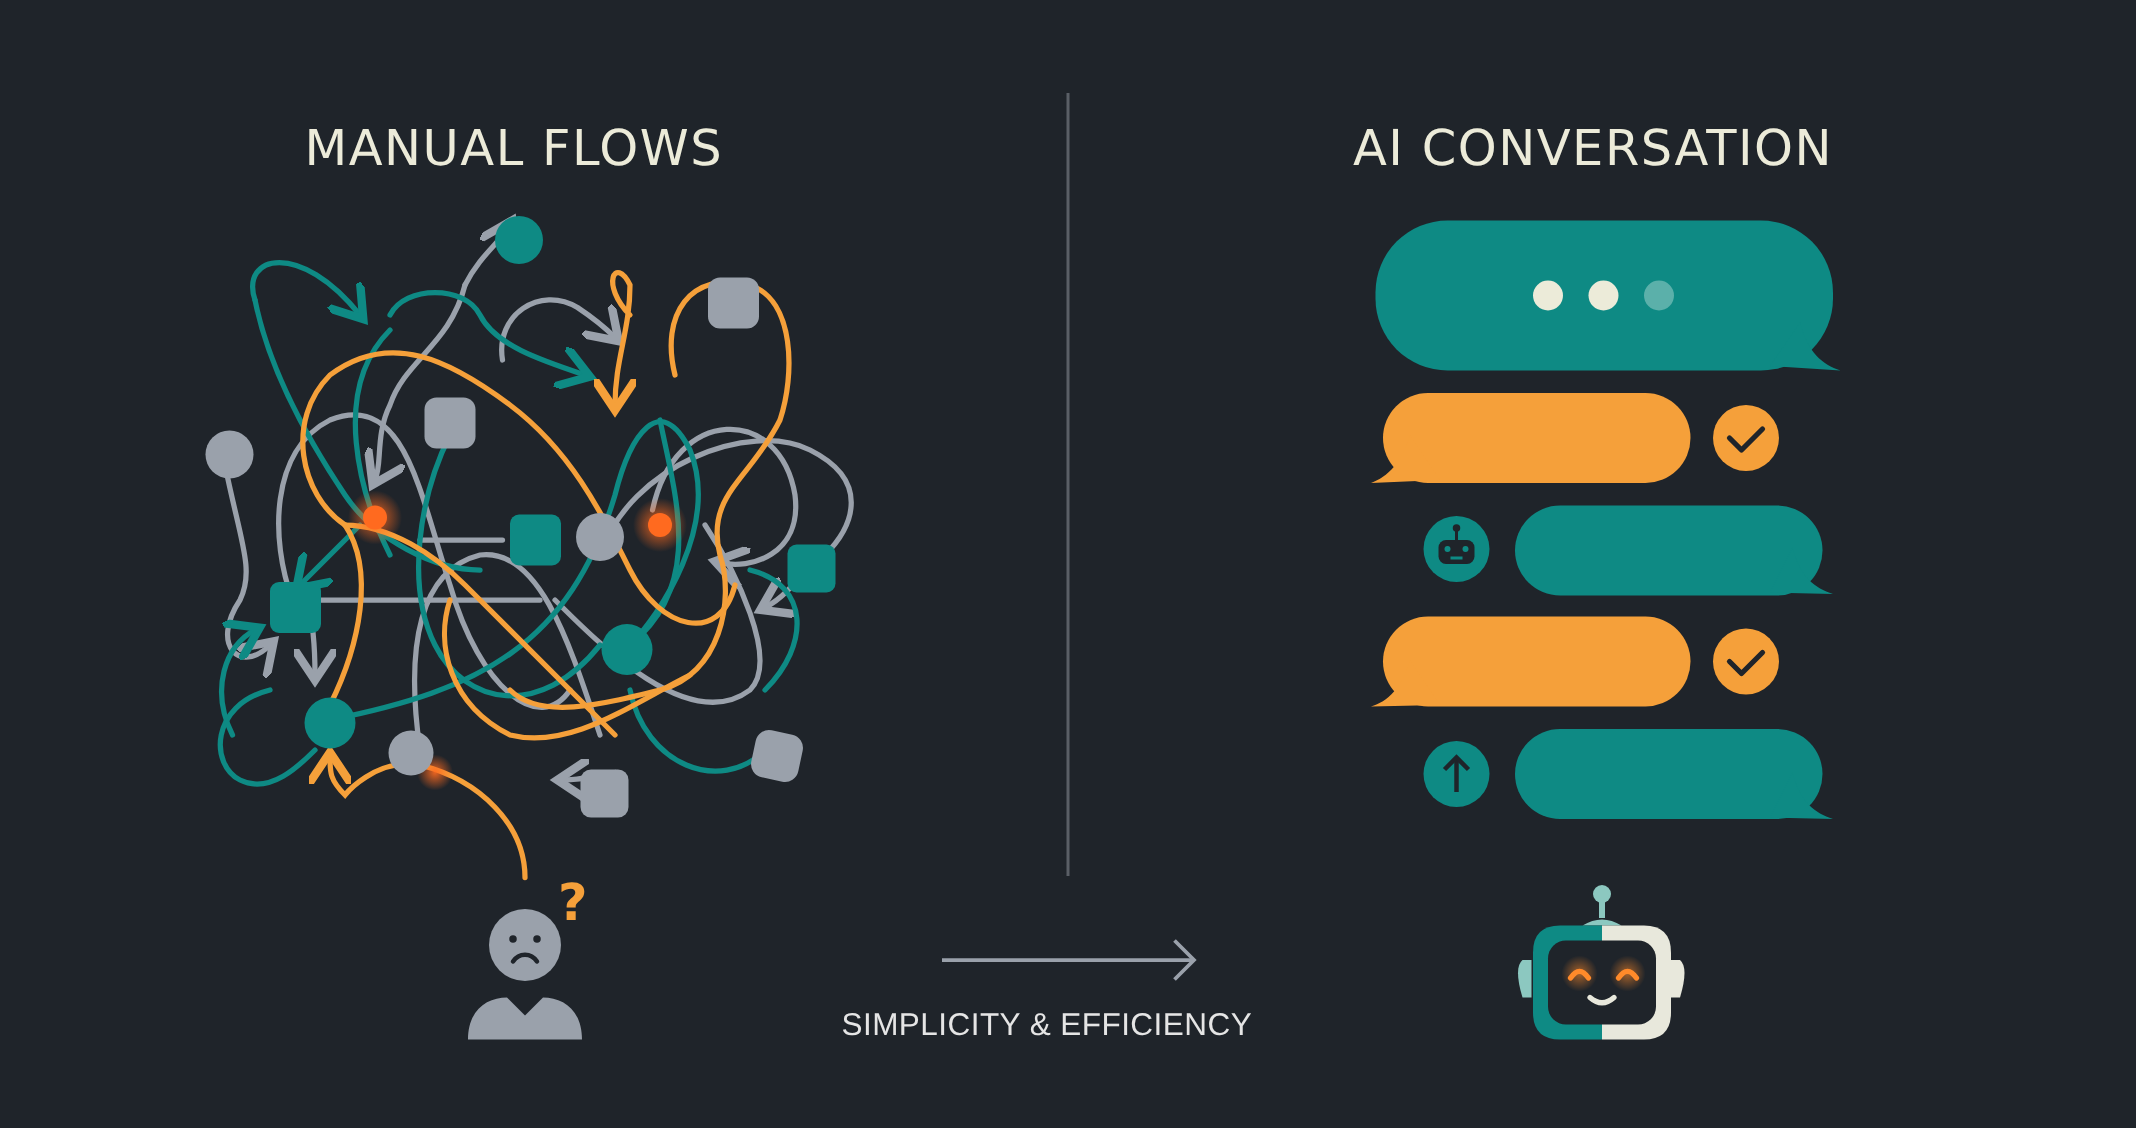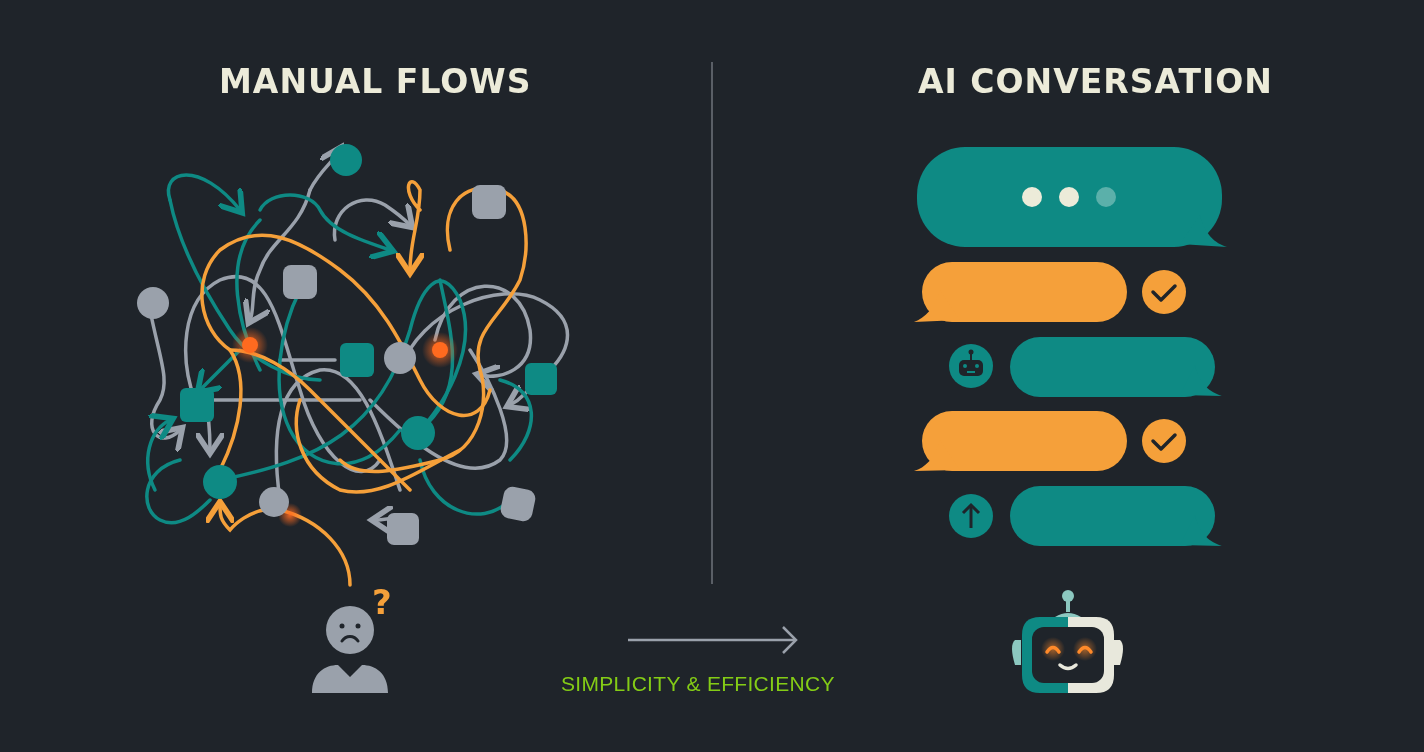--- a/index.html
+++ b/index.html
@@ -1,22 +1,22 @@
 <!DOCTYPE html>
 <html><head>
 <meta charset="utf-8">
 <style>
   html,body{margin:0;padding:0;}
   body{width:1424px;height:752px;background:#1f242a;overflow:hidden;position:relative;font-family:"DejaVu Sans","Liberation Sans",sans-serif;}
-  .title{position:absolute;top:62px;font-weight:bold;font-size:33px;color:#ecebd9;letter-spacing:1px;white-space:nowrap;margin-left:16px;}
+  .title{position:absolute;top:79px;font-weight:normal;font-size:33px;color:#ecebd9;letter-spacing:1px;white-space:nowrap;}
   #t-left{left:203px;}
   #t-right{left:902px;}
   .divider{position:absolute;left:711px;top:62px;width:2px;height:522px;background:#5a5f66;}
   svg{position:absolute;}
-  .caption{position:absolute;left:561px;top:672px;font-size:21px;color:#84cc16;white-space:nowrap;font-family:"Liberation Sans",sans-serif;letter-spacing:0.3px;}
+  .caption{position:absolute;left:561px;top:672px;font-size:21px;color:#e5e5e5;white-space:nowrap;font-family:"Liberation Sans",sans-serif;letter-spacing:0.3px;}
 </style>
 </head>
 <body>
 
 <div class="title" id="t-left">MANUAL FLOWS</div>
 <div class="title" id="t-right">AI CONVERSATION</div>
 <div class="divider"></div>
 
 <svg style="left:120px;top:130px" width="460" height="460" viewBox="0 0 460 460">
   <defs>

